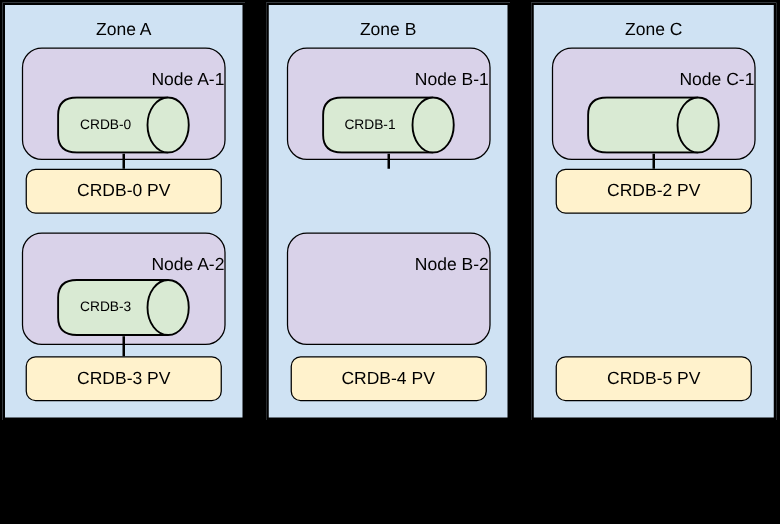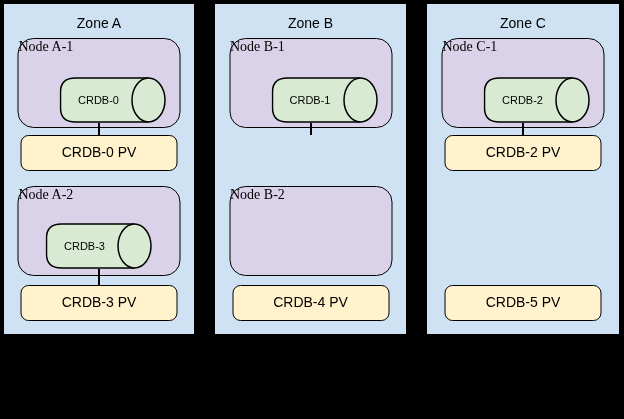--- a/index.html
+++ b/index.html
@@ -35,31 +35,32 @@
   }
   .node {
     position: absolute;
     left: 50%; transform: translateX(-50%);
     width: 163px;
     background: var(--node);
     border: 1.5px solid var(--stroke);
     border-radius: 16px;
   }
   .node-label {
-    text-align: left;
-    font-size: 14px; line-height: 16px; font-family: Liberation Serif, serif;
+    margin-top: 16px;
+    text-align: right;
+    font-size: 14px; line-height: 16px;
   }
   .row1-node { top: 34px; height: 90px; }
   .row2-node { top: 182px; height: 90px; }
   .cylinder {
     position: absolute;
     left: 50%; transform: translateX(-50%);
     width: 107px; height: 46px;
   }
-  .row1-cyl { top: 73px; margin-left: 14px; }
+  .row1-cyl { top: 73px; }
   .row2-cyl { top: 219px; padding-left: 32px; }
   .cylinder svg { position: absolute; inset: 0; display: block; }
   .cyl-shape { fill: var(--cyl); stroke: var(--stroke); stroke-width: 1.5; }
   .cyl-label {
     position: absolute;
     left: 0; top: 0; width: 78px; height: 46px;
     text-align: center;
     font-size: 11px; line-height: 46px;
   }
   .connector {
@@ -146,21 +147,20 @@
     <div class="zone-label">Zone C</div>
 
     <div class="node row1-node">
       <div class="node-label">Node C-1</div>
     </div>
     <div class="cylinder row1-cyl">
       <svg width="107" height="46" viewBox="0 0 107 46">
         <path class="cyl-shape" d="M89,1 H16 Q1,1 1,15 V31 Q1,45 16,45 H89"></path>
         <ellipse class="cyl-shape" cx="89" cy="23" rx="16.5" ry="22"></ellipse>
       </svg>
-      <div class="cyl-label">CRDB-2</div>
     </div>
     <div class="connector row1-conn"></div>
     <div class="pv row1-pv">CRDB-2 PV</div>
 
     <div class="pv row2-pv">CRDB-5 PV</div>
   </section>
 
 </div>
 
 </body></html>

